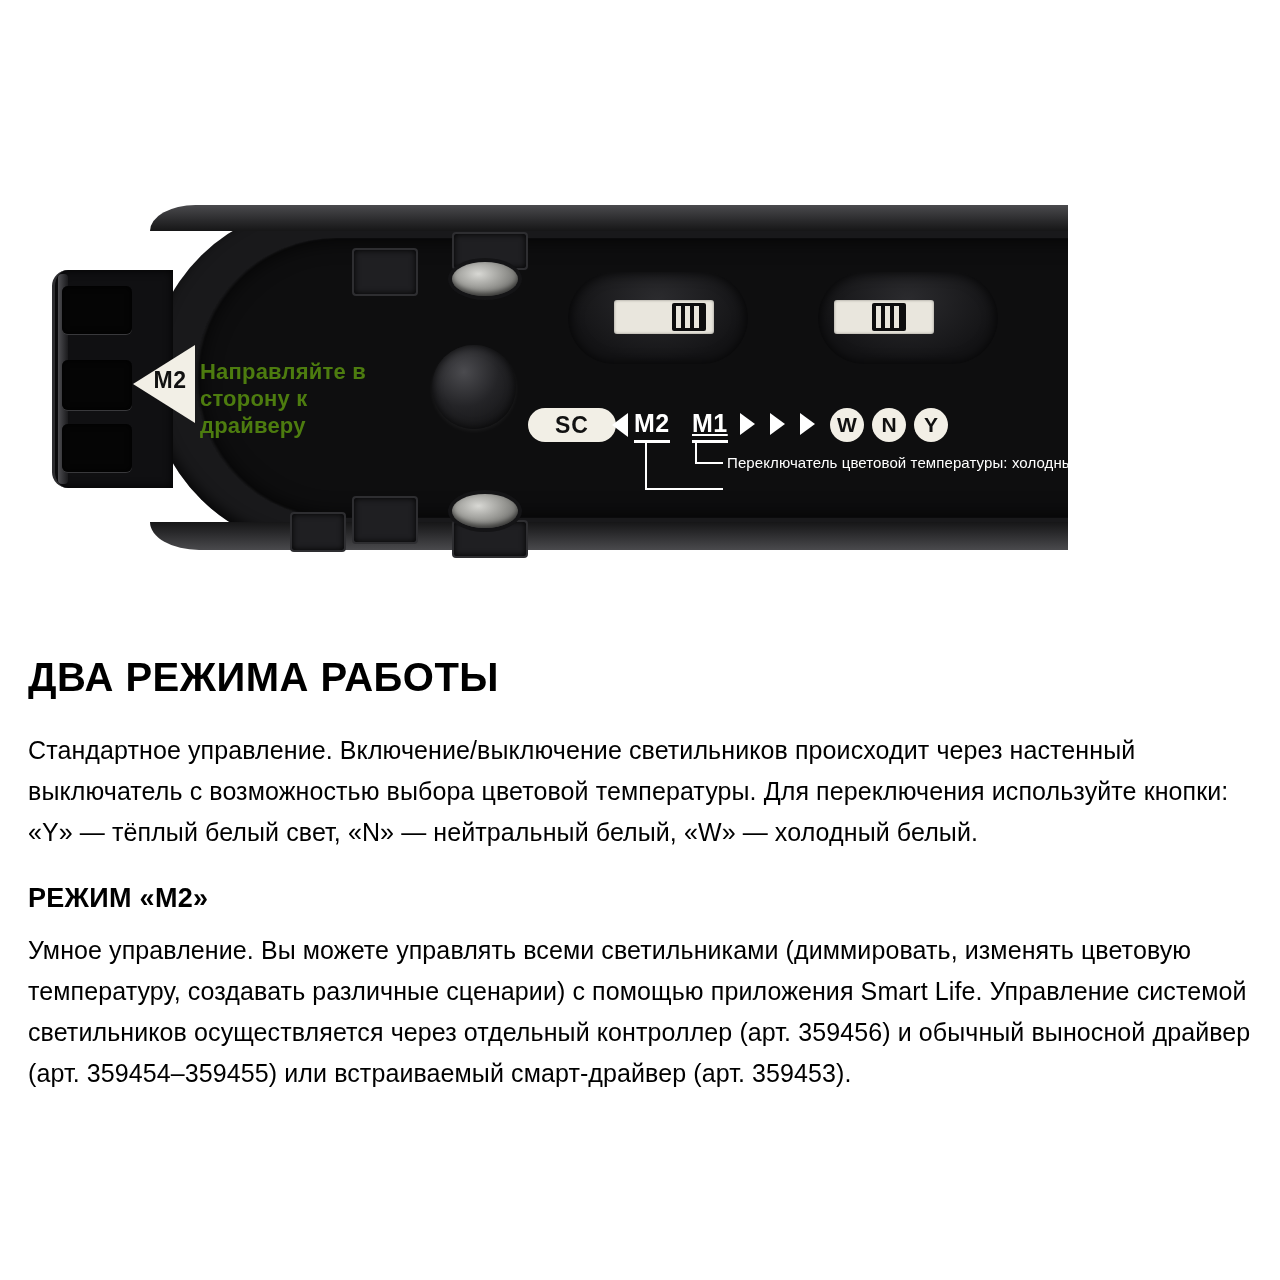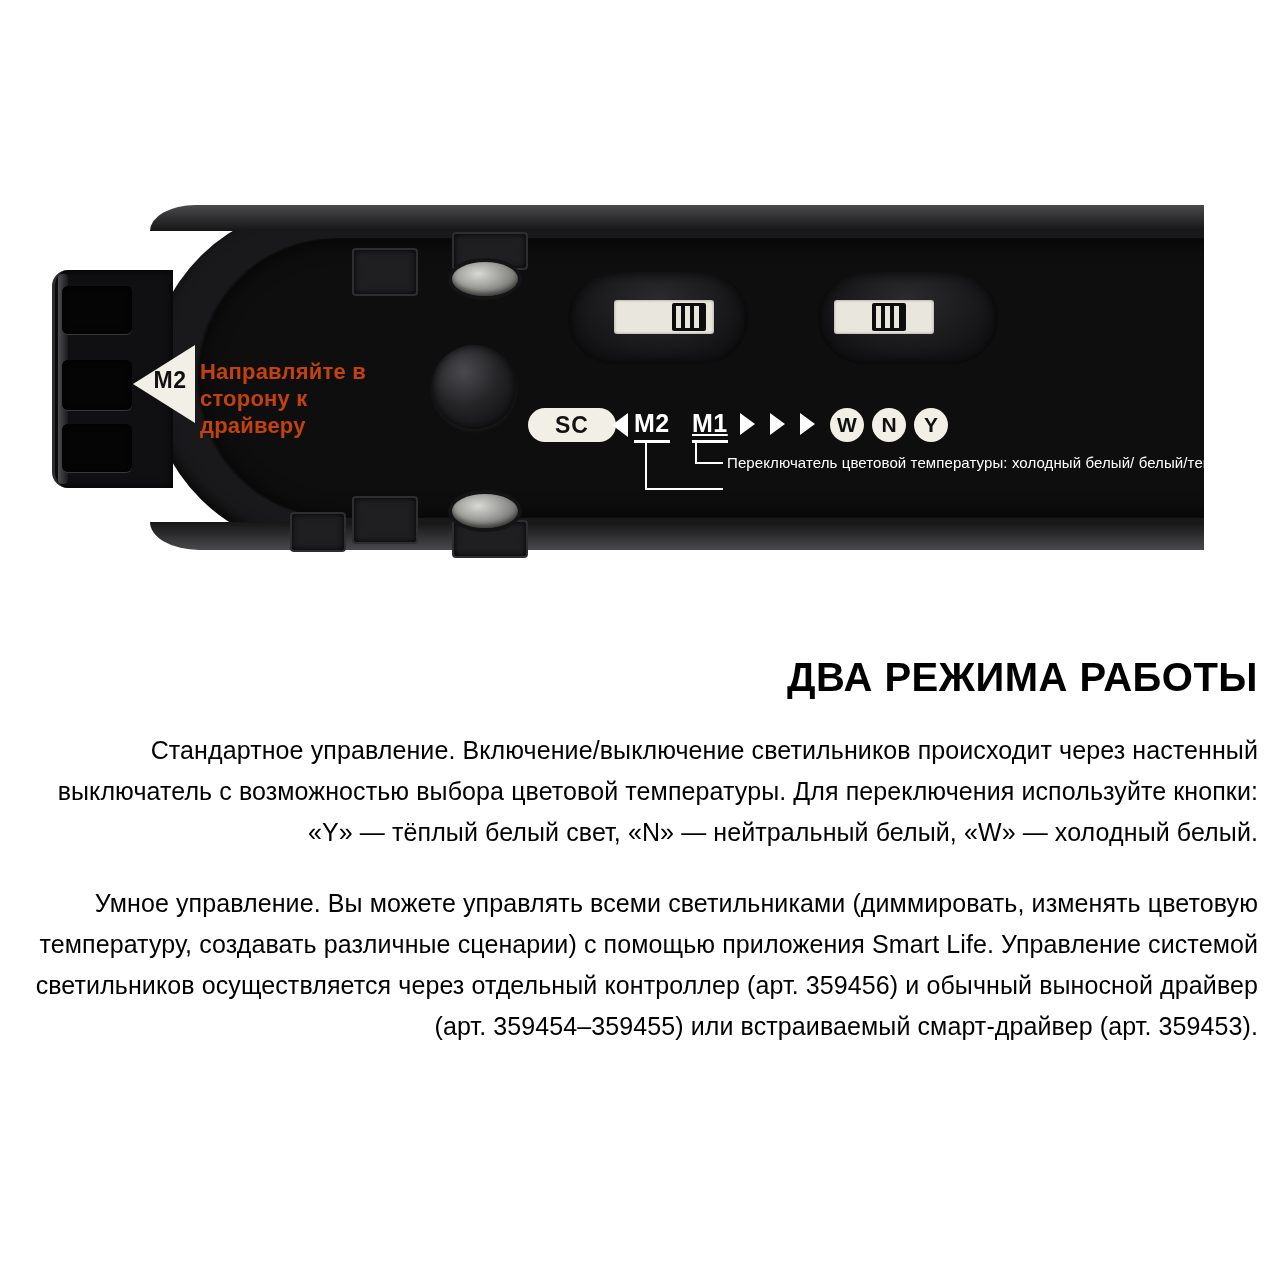--- a/index.html
+++ b/index.html
@@ -14,21 +14,21 @@
     color: #000000;
     overflow: hidden;
     position: relative;
   }
 
   
   .photo {
     position: absolute;
     left: 0;
     top: 0;
-    width: 1204px;
+    width: 1068px;
     height: 620px;
     background: #ffffff;
     overflow: hidden;
   }
 
   
   .track-body {
     position: absolute;
     left: 150px;
     top: 205px;
@@ -157,21 +157,21 @@
     font-size: 23px;
     font-weight: bold;
     color: #111;
     letter-spacing: 0.5px;
   }
   .aim-text {
     position: absolute;
     left: 200px;
     top: 358px;
     width: 215px;
-    color: #c2410c;
+    color: #4d7c0f;
     font-weight: bold;
     font-size: 22px;
     line-height: 27px;
     letter-spacing: 0.2px;
   }
 
   
   .switch-well {
     position: absolute;
     top: 272px;
@@ -299,21 +299,20 @@
   }
   .callout.co1 { left: 727px; top: 454px; }
   .callout.co2 { left: 727px; top: 481px; }
 
   
   .content {
     position: absolute;
     left: 28px;
     top: 655px;
     width: 1230px;
-    text-align: right;
   }
   h1.title {
     margin: 0 0 30px 0;
     font-size: 40px;
     font-weight: bold;
     letter-spacing: 0.5px;
   }
   h2.subhead {
     margin: 0 0 16px 0;
     font-size: 27px;
@@ -388,15 +387,16 @@
 
   <div class="callout co1">Переключатель цветовой температуры: холодный белый/ белый/теплый белый</div>
 </div>
 
 <div class="content">
   <h1 class="title">ДВА РЕЖИМА РАБОТЫ</h1>
 
   <p class="para">Стандартное управление. Включение/выключение светильников происходит через настенный выключатель с возможностью выбора цветовой температуры. Для переключения используйте кнопки: «Y» — тёплый белый свет, «N» — нейтральный белый, «W» — холодный белый.</p>
 
   <div class="block2">
+    <h2 class="subhead">РЕЖИМ «M2»</h2>
     <p class="para last">Умное управление. Вы можете управлять всеми светильниками (диммировать, изменять цветовую температуру, создавать различные сценарии) с помощью приложения Smart Life. Управление системой светильников осуществляется через отдельный контроллер (арт. 359456) и обычный выносной драйвер (арт. 359454–359455) или встраиваемый смарт-драйвер (арт. 359453).</p>
   </div>
 </div>
 
 </body></html>

